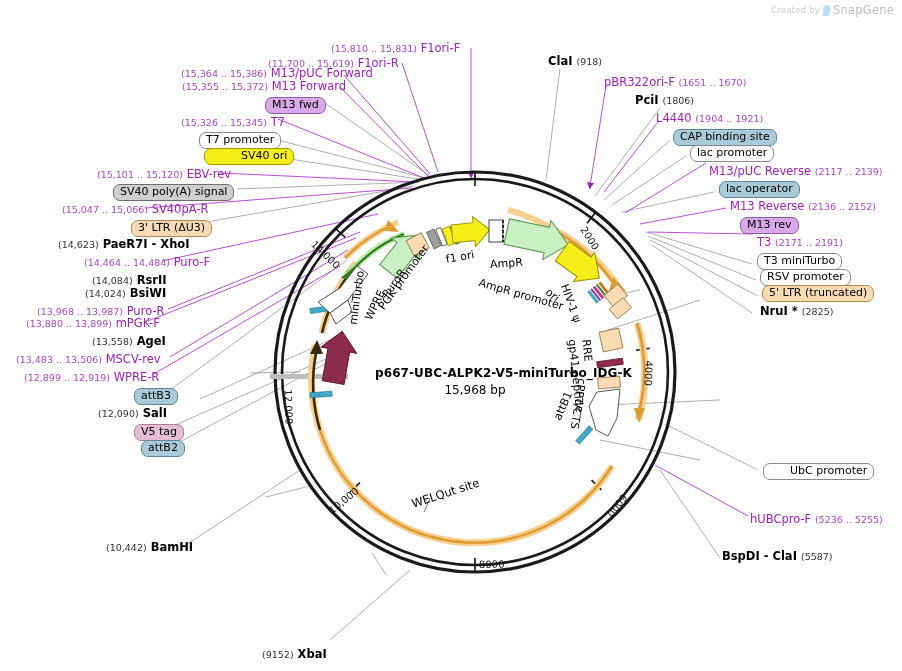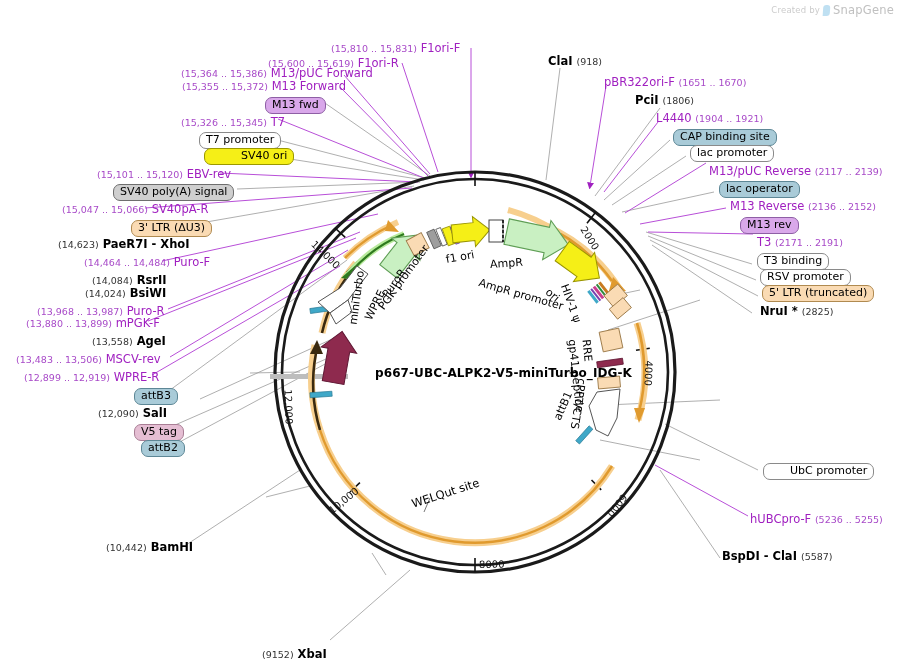--- a/index.html
+++ b/index.html
@@ -313,21 +313,21 @@
     <span class="wm-created">Created by</span>
     <span class="wm-logo"></span>
     <span class="wm-name">SnapGene</span>
   </div>
 
   <div class="lbl primer" style="left:331px; top:43px;">
     <span class="rng">(15,810 .. 15,831)</span>
     <span>F1ori-F</span>
   </div>
   <div class="lbl primer" style="left:268px; top:58px;">
-    <span class="rng">(15,600 .. 15,619)</span>
+    <span class="rng">(11,700 .. 15,619)</span>
     <span>F1ori-R</span>
   </div>
   <div class="lbl primer" style="left:181px; top:68px;">
     <span class="rng">(15,364 .. 15,386)</span>
     <span>M13/pUC Forward</span>
   </div>
   <div class="lbl primer" style="left:182px; top:81px;">
     <span class="rng">(15,355 .. 15,372)</span>
     <span>M13 Forward</span>
   </div>
@@ -443,21 +443,21 @@
     <span>BspDI</span>
     <span class="dash">-</span>
     <span>ClaI</span>
     <span class="rng">(5587)</span>
   </div>
 
   <div class="boxlbl box-blue" style="left:673px; top:129px;">CAP binding site</div>
   <div class="boxlbl box-white" style="left:690px; top:145px;">lac promoter</div>
   <div class="boxlbl box-blue" style="left:719px; top:181px;">lac operator</div>
   <div class="boxlbl box-purple" style="left:740px; top:217px;">M13 rev</div>
-  <div class="boxlbl box-white" style="left:757px; top:253px;">T3 binding</div>
+  <div class="boxlbl box-white" style="left:757px; top:253px;">T3 miniTurbo</div>
   <div class="boxlbl box-white" style="left:760px; top:269px;">RSV promoter</div>
   <div class="boxlbl box-orange" style="left:762px; top:285px;">5' LTR (truncated)</div>
   <div class="boxlbl box-white" style="left:763px; top:463px;padding-left:26px;">UbC promoter</div>
 
   <div class="ruler" style="left:583px; top:222px; transform:rotate(58deg);">2000</div>
   <div class="ruler" style="left:649px; top:355px; transform:rotate(92deg);">4000</div>
   <div class="ruler" style="left:625px; top:490px; transform:rotate(128deg);">6000</div>
   <div class="ruler" style="left:479px; top:559px; transform:rotate(-1deg);">8000</div>
   <div class="ruler" style="left:330px; top:506px; transform:rotate(-39deg);">10,000</div>
   <div class="ruler" style="left:288px; top:384px; transform:rotate(88deg);">12,000</div>
@@ -472,14 +472,15 @@
   <div class="feat" style="left:564px; top:278px; transform:rotate(70deg);">HIV-1 ψ</div>
   <div class="feat" style="left:586px; top:333px; transform:rotate(84deg);">RRE</div>
   <div class="feat" style="left:572px; top:333px; transform:rotate(84deg);">gp41 peptide</div>
   <div class="feat" style="left:582px; top:372px; transform:rotate(99deg);">cPPT/CTS</div>
   <div class="feat" style="left:557px; top:413px; transform:rotate(-66deg);">attB1</div>
   <div class="feat" style="left:353px; top:318px; transform:rotate(-82deg);">miniTurbo</div>
   <div class="feat" style="left:368px; top:313px; transform:rotate(-64deg);">WPRE</div>
   <div class="welqut" style="left:412px; top:497px; transform:rotate(-18deg);">WELQut site</div>
 
   <div class="center-title" style="left:375px; top:366px; width:200px;">p667-UBC-ALPK2-V5-miniTurbo_IDG-K</div>
+  <div class="center-bp" style="left:375px; top:383px; width:200px;">15,968 bp</div>
 
 </div>
 
 </body></html>

